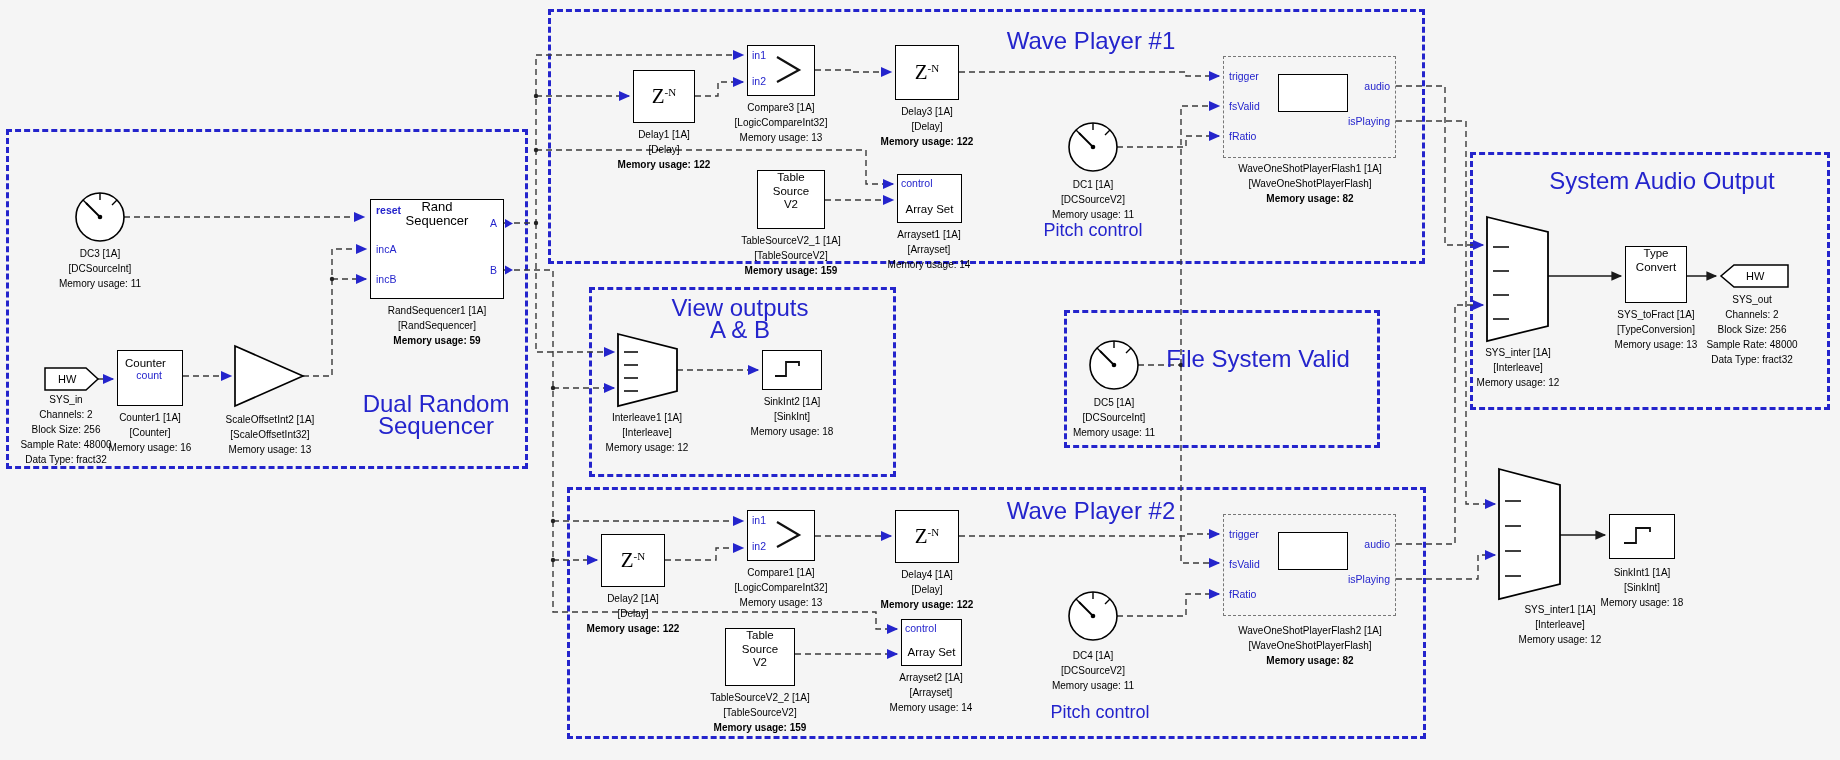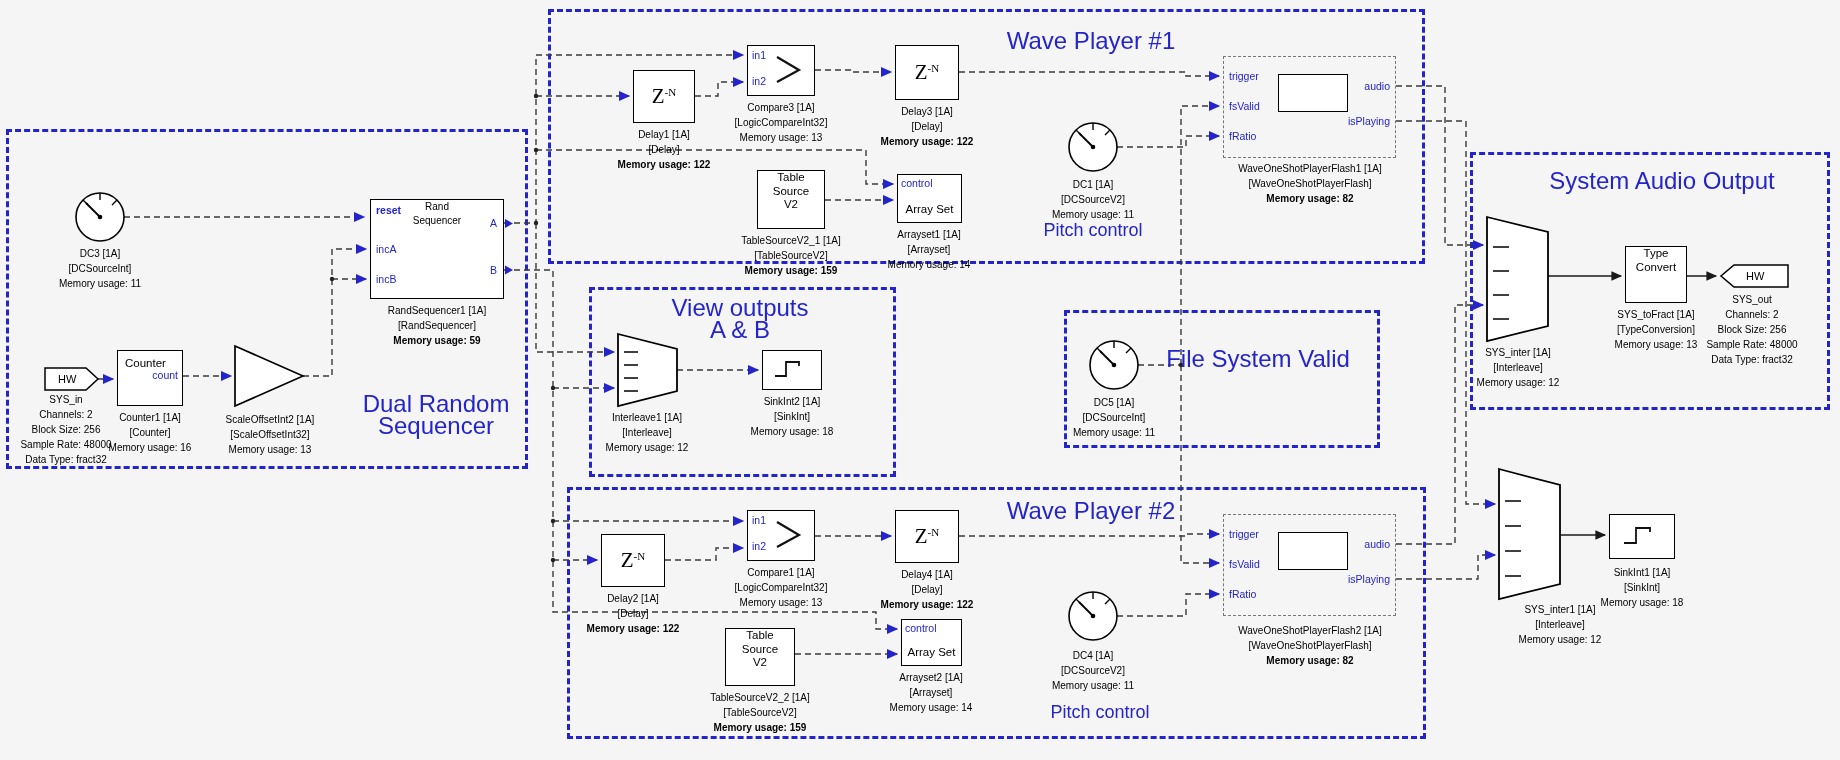--- a/index.html
+++ b/index.html
@@ -114,29 +114,29 @@
     </g>
   </svg>
 
   <svg class="abs" style="left:44px;top:367px;" width="56" height="24" viewBox="0 0 56 24">
     <polygon points="1,1 42,1 54,12 42,23 1,23" fill="#fff" stroke="#000" stroke-width="1.5"></polygon>
     <text x="14" y="16" font-size="11" fill="#000">HW</text>
   </svg>
 
   <div class="block" style="left:117px;top:350px;width:66px;height:56px;">
     <span class="blklabel" style="left:7px;top:6px;">Counter</span>
-    <span class="pl pr" style="right:4px;top:18px;">count</span>
+    <span class="pl pr" style="right:20px;top:18px;">count</span>
   </div>
 
   <svg class="abs" style="left:233px;top:344px;" width="72" height="64" viewBox="0 0 72 64">
     <polygon points="2,2 2,62 70,32" fill="#fff" stroke="#000" stroke-width="1.7"></polygon>
   </svg>
 
   <div class="block" style="left:370px;top:199px;width:134px;height:100px;">
-    <div class="flexlabel" style="font-size:10px;">
+    <div class="flexlabel" style="font-size:13px;">
       <div>Rand</div>
       <div>Sequencer</div>
     </div>
     <span class="pl" style="left:5px;top:4px;font-weight:bold;">reset</span>
     <span class="pl" style="left:5px;top:43px;">incA</span>
     <span class="pl" style="left:5px;top:73px;">incB</span>
     <span class="pl pr" style="right:6px;top:17px;">A</span>
     <span class="pl pr" style="right:6px;top:64px;">B</span>
   </div>
 

